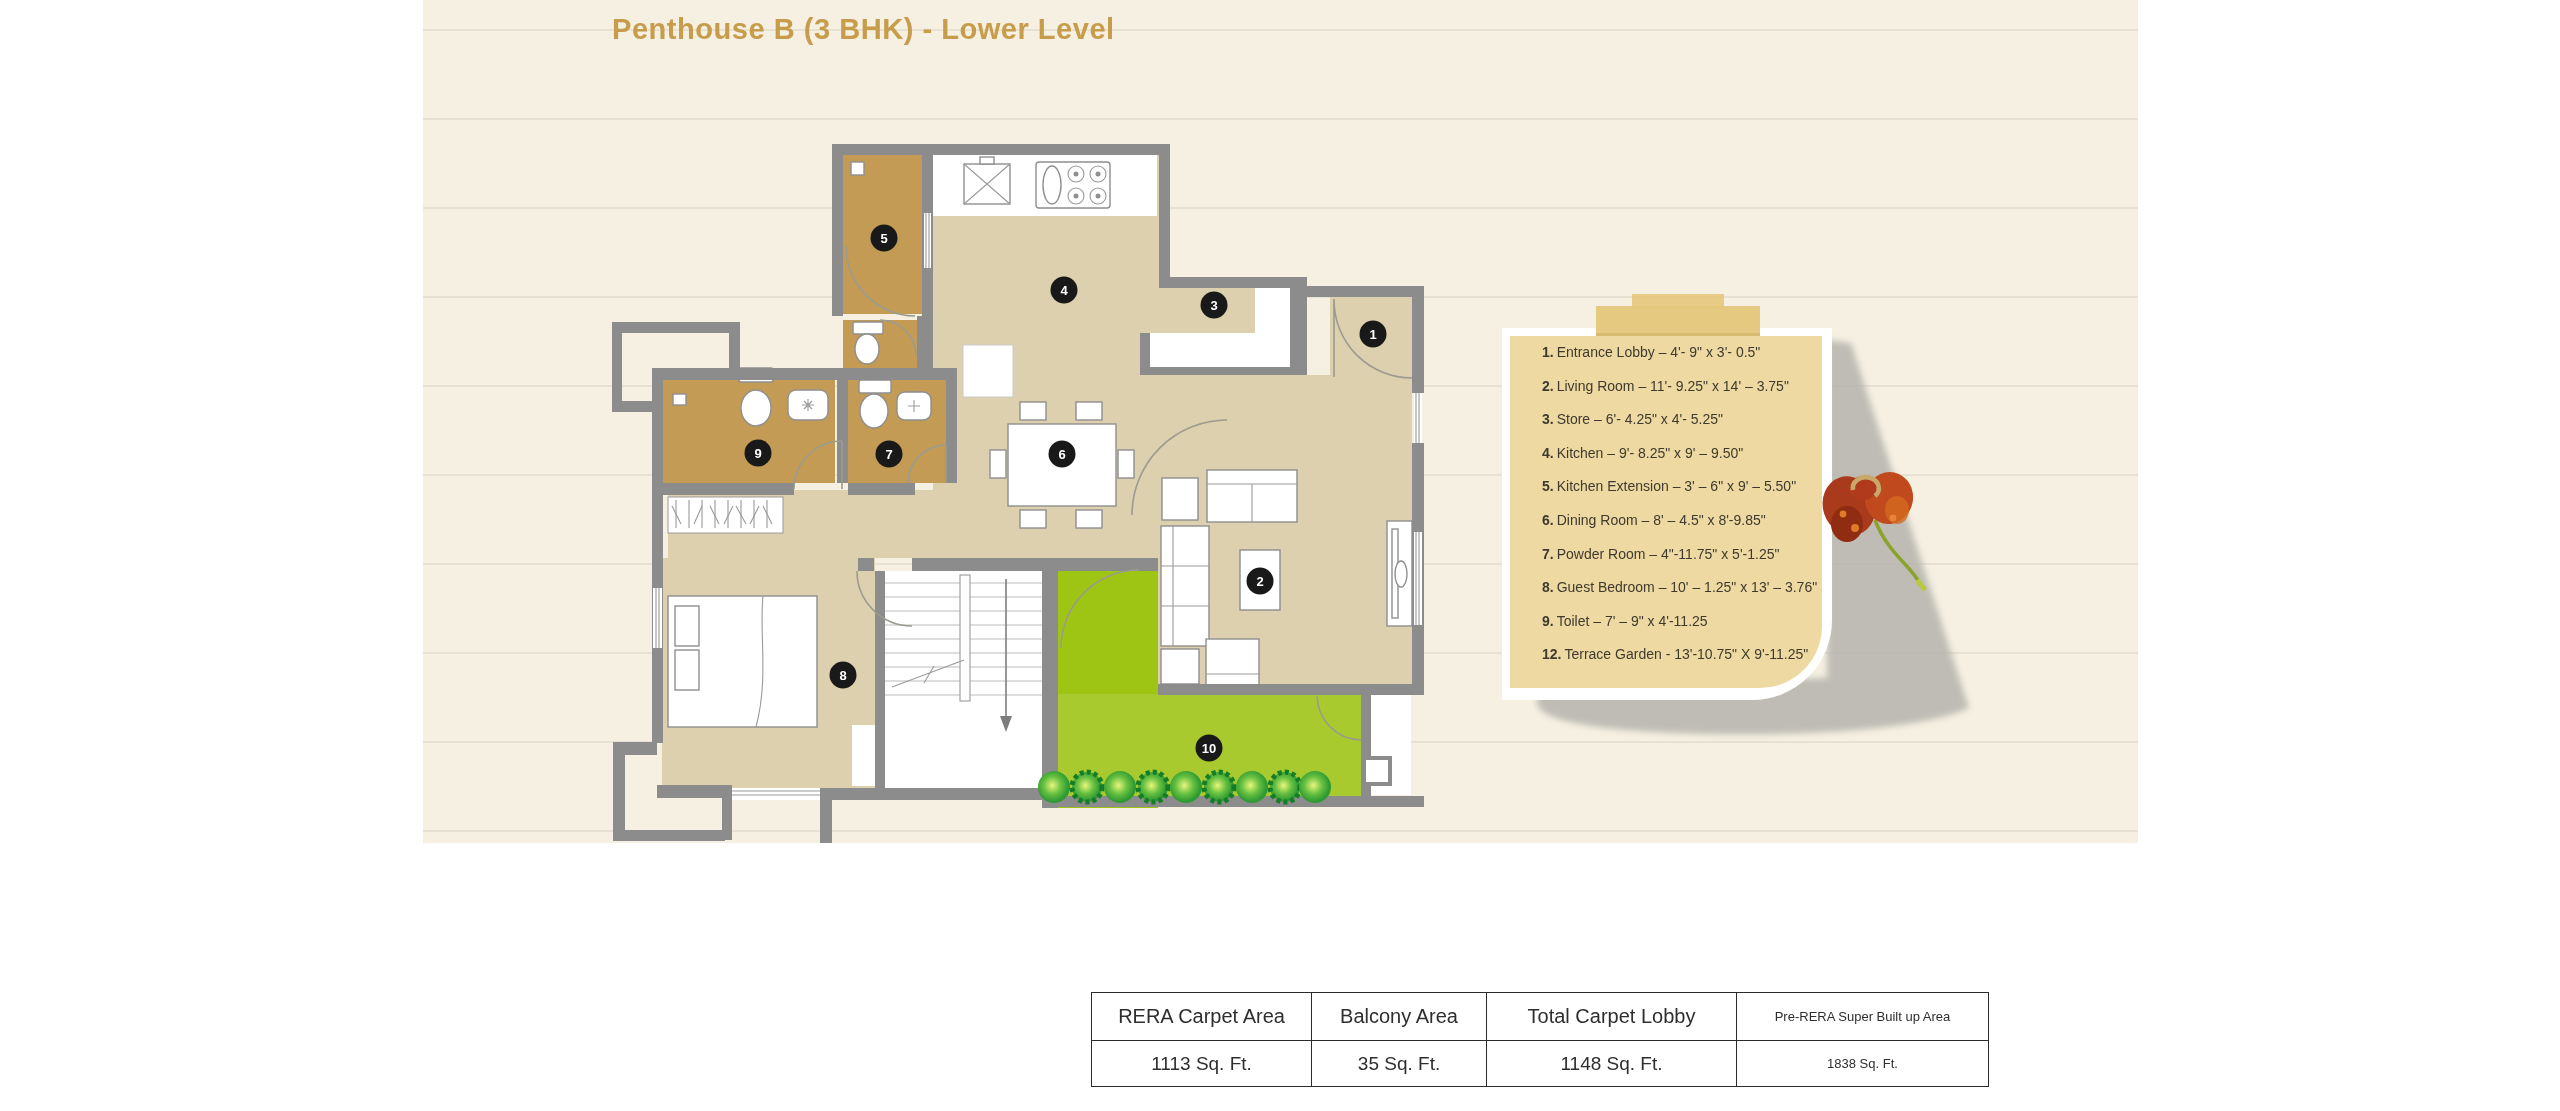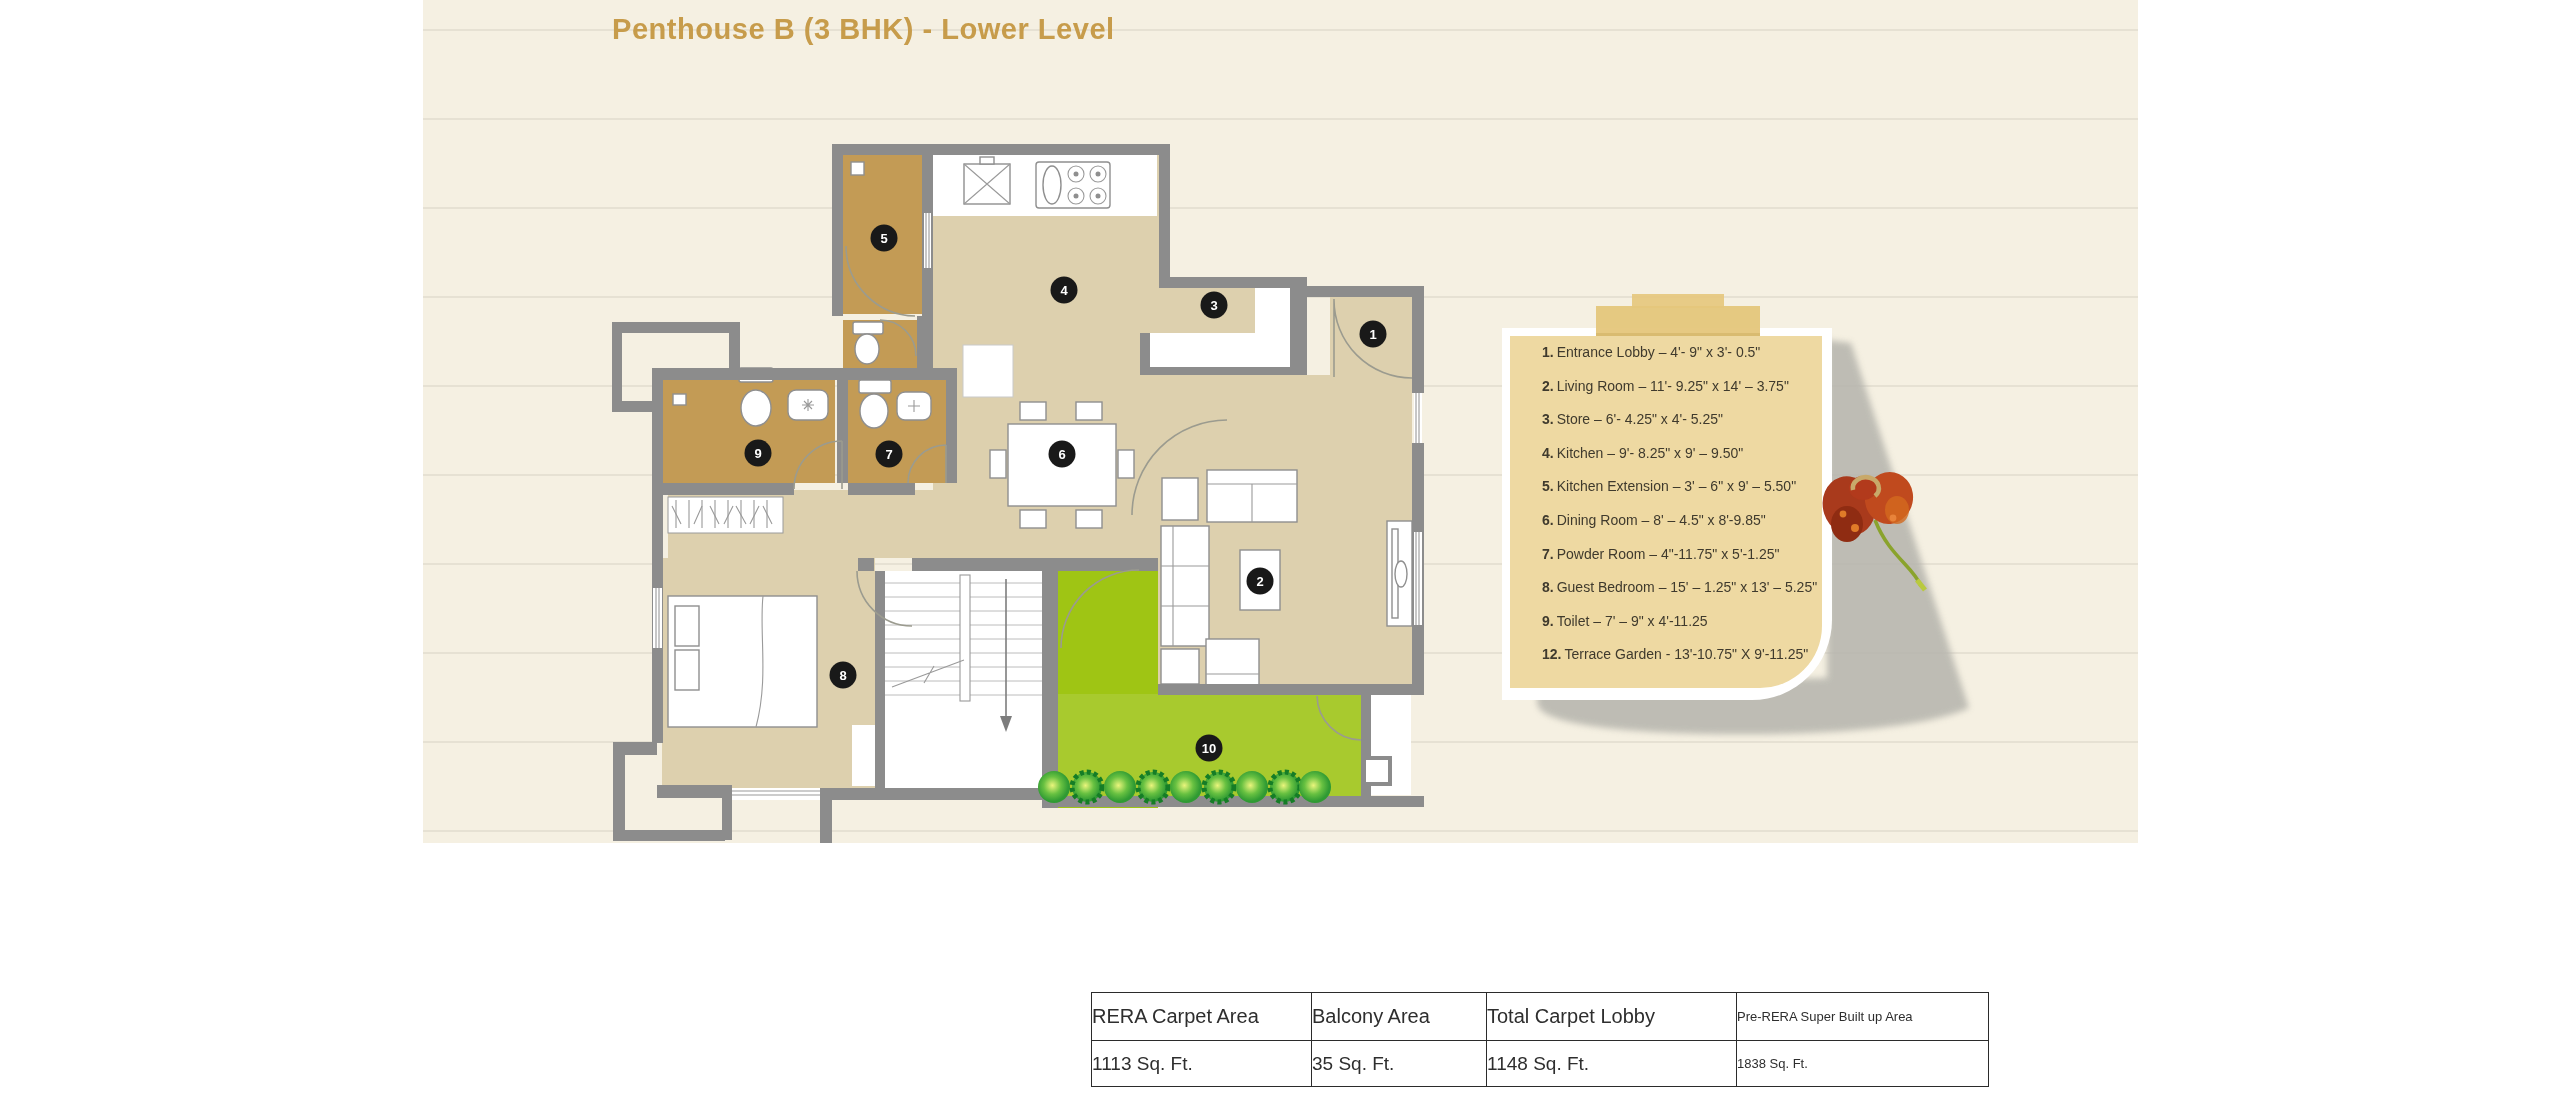--- a/index.html
+++ b/index.html
@@ -34,21 +34,21 @@
   .tape{position:absolute;left:101px;top:18px;width:164px;height:30px;background:var(--tape);
     opacity:.95;border-bottom:3px solid #d8b869;}
   .tape2{position:absolute;left:137px;top:6px;width:92px;height:14px;background:var(--tape);opacity:.9}
   ol.legend{position:absolute;left:47px;top:56px;width:275px;list-style:none;}
   ol.legend li{height:33.6px;font-size:14px;color:#3f3a2d;white-space:nowrap;}
   ol.legend li b{font-weight:bold;margin-right:3px;}
   .flower{position:absolute;left:322px;top:170px;}
   
   table.area{position:absolute;left:668px;top:992px;border-collapse:collapse;table-layout:fixed;
     color:var(--ink);}
-  table.area td{border:1.6px solid #2b2b2b;vertical-align:middle;
+  table.area td{border:1.6px solid #2b2b2b;text-align:center;vertical-align:middle;
     background:transparent;}
   table.area tr.hd td{height:48px;font-size:20px;line-height:1.05;}
   table.area tr.vl td{height:46px;font-size:19px;}
   table.area tr td:nth-child(1){width:220px}
   table.area tr td:nth-child(2){width:175px}
   table.area tr td:nth-child(3){width:250px}
   table.area tr td:nth-child(4){width:252px;font-size:13px}
 </style>
 </head>
 <body>
@@ -350,21 +350,21 @@
     <div class="tape2"></div>
     <div class="tape"></div>
     <ol class="legend" id="legend-list">
         <li><b>1.</b><span>Entrance Lobby – 4'- 9" x 3'- 0.5"</span></li>
         <li><b>2.</b><span>Living Room – 11'- 9.25" x 14' – 3.75"</span></li>
         <li><b>3.</b><span>Store – 6'- 4.25" x 4'- 5.25"</span></li>
         <li><b>4.</b><span>Kitchen – 9'- 8.25" x 9' – 9.50"</span></li>
         <li><b>5.</b><span>Kitchen Extension – 3' – 6" x 9' – 5.50"</span></li>
         <li><b>6.</b><span>Dining Room – 8' – 4.5" x 8'-9.85"</span></li>
         <li><b>7.</b><span>Powder Room – 4"-11.75" x 5'-1.25"</span></li>
-        <li><b>8.</b><span>Guest Bedroom – 15' – 1.25" x 13' – 5.25"</span></li>
+        <li><b>8.</b><span>Guest Bedroom – 10' – 1.25" x 13' – 3.76"</span></li>
         <li><b>9.</b><span>Toilet – 7' – 9" x 4'-11.25</span></li>
         <li><b>12.</b><span>Terrace Garden - 13'-10.75" X 9'-11.25"</span></li>
       </ol>
     <svg class="flower" width="120" height="140">
       <path d="M58,62 C72,98 96,108 104,128" stroke="#8aa32c" stroke-width="3.5" fill="none"></path>
       <path d="M100,122 l8,10" stroke="#b9c93f" stroke-width="5" fill="none"></path>
       <ellipse cx="32" cy="48" rx="26" ry="30" fill="#a93a1c" transform="rotate(-18 32 48)"></ellipse>
       <ellipse cx="72" cy="40" rx="24" ry="26" fill="#c04a1e" transform="rotate(12 72 40)"></ellipse>
       <ellipse cx="30" cy="66" rx="16" ry="18" fill="#8f2c12"></ellipse>
       <ellipse cx="80" cy="52" rx="12" ry="14" fill="#d3691e" opacity=".8"></ellipse>

